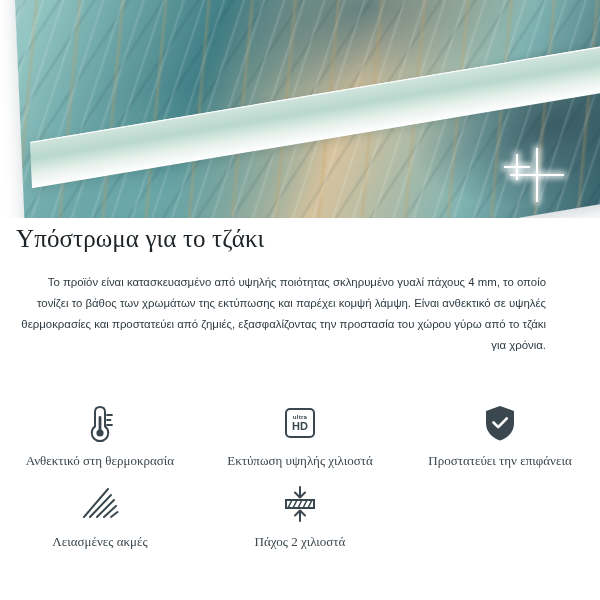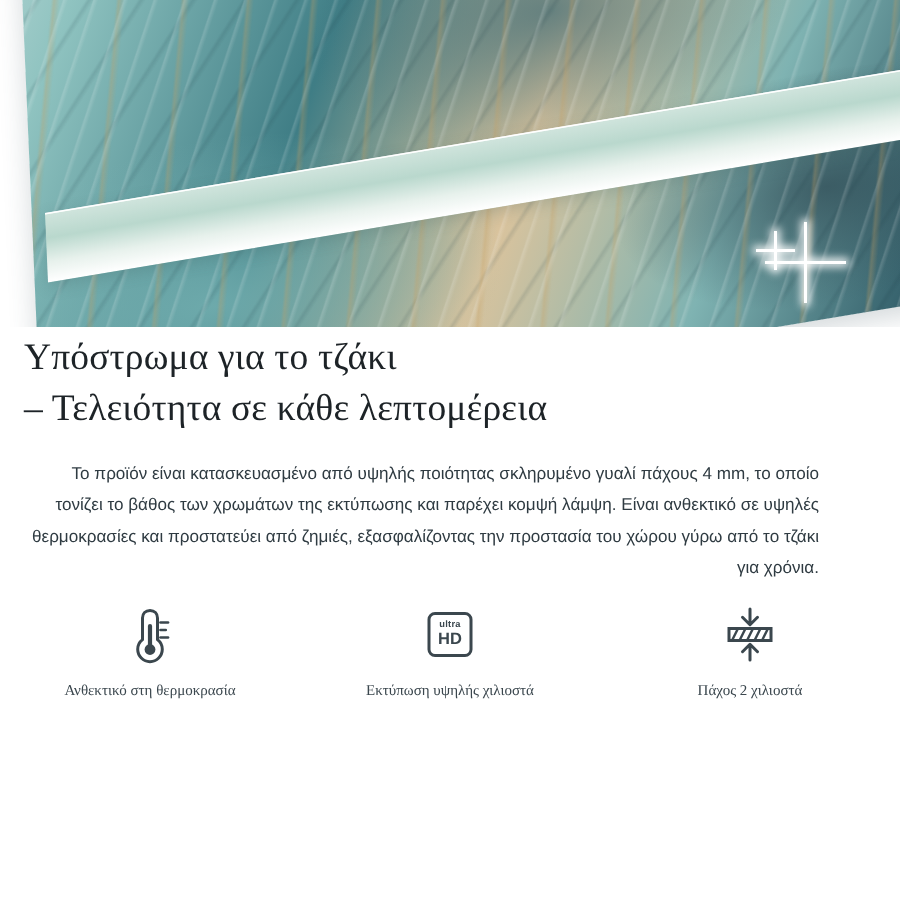--- a/index.html
+++ b/index.html
@@ -141,21 +141,21 @@
   }
   .ficon {
     height: 46px;
     display: flex;
     align-items: center;
     justify-content: center;
     margin-bottom: 8px;
   }
   .flabel {
     font-family: "Liberation Serif", serif;
-    font-size: 10px;
+    font-size: 13px;
     color: #3b474e;
     text-align: center;
     line-height: 13px;
   }
   .hd-badge {
     width: 30px; height: 30px;
     border: 2px solid #3b474e;
     border-radius: 5px;
     display: flex; flex-direction: column;
     align-items: center; justify-content: center;
@@ -178,21 +178,20 @@
       </div>
       <div class="edge"></div>
       <div class="sparkle"></div>
       <div class="sparkle sparkle2"></div>
     </div>
   </div>
 
   <div class="content">
     <h1 class="headline">
       <span>Υπόστρωμα για το τζάκι</span>
-      <span class="l2">– Τελειότητα σε κάθε λεπτομέρεια</span>
     </h1>
     <p class="body">Το προϊόν είναι κατασκευασμένο από υψηλής ποιότητας σκληρυμένο γυαλί πάχους 4 mm, το οποίο τονίζει το βάθος των χρωμάτων της εκτύπωσης και παρέχει κομψή λάμψη. Είναι ανθεκτικό σε υψηλές θερμοκρασίες και προστατεύει από ζημιές, εξασφαλίζοντας την προστασία του χώρου γύρω από το τζάκι για χρόνια.</p>
   </div>
 
   <div class="features">
 
     <div class="feature">
       <div class="ficon">
         <svg width="34" height="40" viewBox="0 0 34 40">
           <path d="M17 4c-3 0-5 2-5 5v14.4c-2 1.5-3.2 3.9-3.2 6.5 0 4.5 3.7 8.2 8.2 8.2s8.2-3.7 8.2-8.2c0-2.6-1.2-5-3.2-6.5V9c0-3-2-5-5-5z" fill="none" stroke="#3b474e" stroke-width="2"></path>
@@ -209,22 +208,43 @@
     <div class="feature">
       <div class="ficon">
         <div class="hd-badge">
           <span class="hd-top">ultra</span>
           <span class="hd-bot">HD</span>
         </div>
       </div>
       <div class="flabel">Εκτύπωση υψηλής χιλιοστά</div>
     </div>
 
-
-
+    <div class="feature">
+      <div class="ficon">
+        <svg width="36" height="40" viewBox="0 0 36 40">
+          <path d="M18 3 L32 8 V20 C32 29 25.5 35 18 37.5 C10.5 35 4 29 4 20 V8 Z" fill="#3b474e"></path>
+          <path d="M11.5 19.5 L16.2 24.2 L24.8 15.4" fill="none" stroke="#ffffff" stroke-width="2.6" stroke-linecap="round" stroke-linejoin="round"></path>
+        </svg>
+      </div>
+      <div class="flabel">Προστατεύει την επιφάνεια</div>
+    </div>
+
+
+    <div class="feature">
+      <div class="ficon">
+        <svg width="40" height="34" viewBox="0 0 40 34">
+          <path d="M4 30 L28 2" stroke="#3b474e" stroke-width="2" stroke-linecap="round"></path>
+          <path d="M10 30 L31 8" stroke="#3b474e" stroke-width="2" stroke-linecap="round"></path>
+          <path d="M17 30 L34 13" stroke="#3b474e" stroke-width="2" stroke-linecap="round"></path>
+          <path d="M24 30 L36 19" stroke="#3b474e" stroke-width="2" stroke-linecap="round"></path>
+          <path d="M31 30 L37.5 25" stroke="#3b474e" stroke-width="2" stroke-linecap="round"></path>
+        </svg>
+      </div>
+      <div class="flabel">Λειασμένες ακμές</div>
+    </div>
 
     <div class="feature">
       <div class="ficon">
         <svg width="40" height="38" viewBox="0 0 40 38">
           <path d="M20 2 V11 M15 7.5 L20 12.5 L25 7.5" fill="none" stroke="#3b474e" stroke-width="2" stroke-linecap="round" stroke-linejoin="round"></path>
           <rect x="6" y="15" width="28" height="8" fill="none" stroke="#3b474e" stroke-width="2"></rect>
           <path d="M8 23 L12 15 M13 23 L17 15 M18 23 L22 15 M23 23 L27 15 M28 23 L32 15" stroke="#3b474e" stroke-width="1.6"></path>
           <path d="M20 36 V27 M15 30.5 L20 25.5 L25 30.5" fill="none" stroke="#3b474e" stroke-width="2" stroke-linecap="round" stroke-linejoin="round"></path>
         </svg>
       </div>

